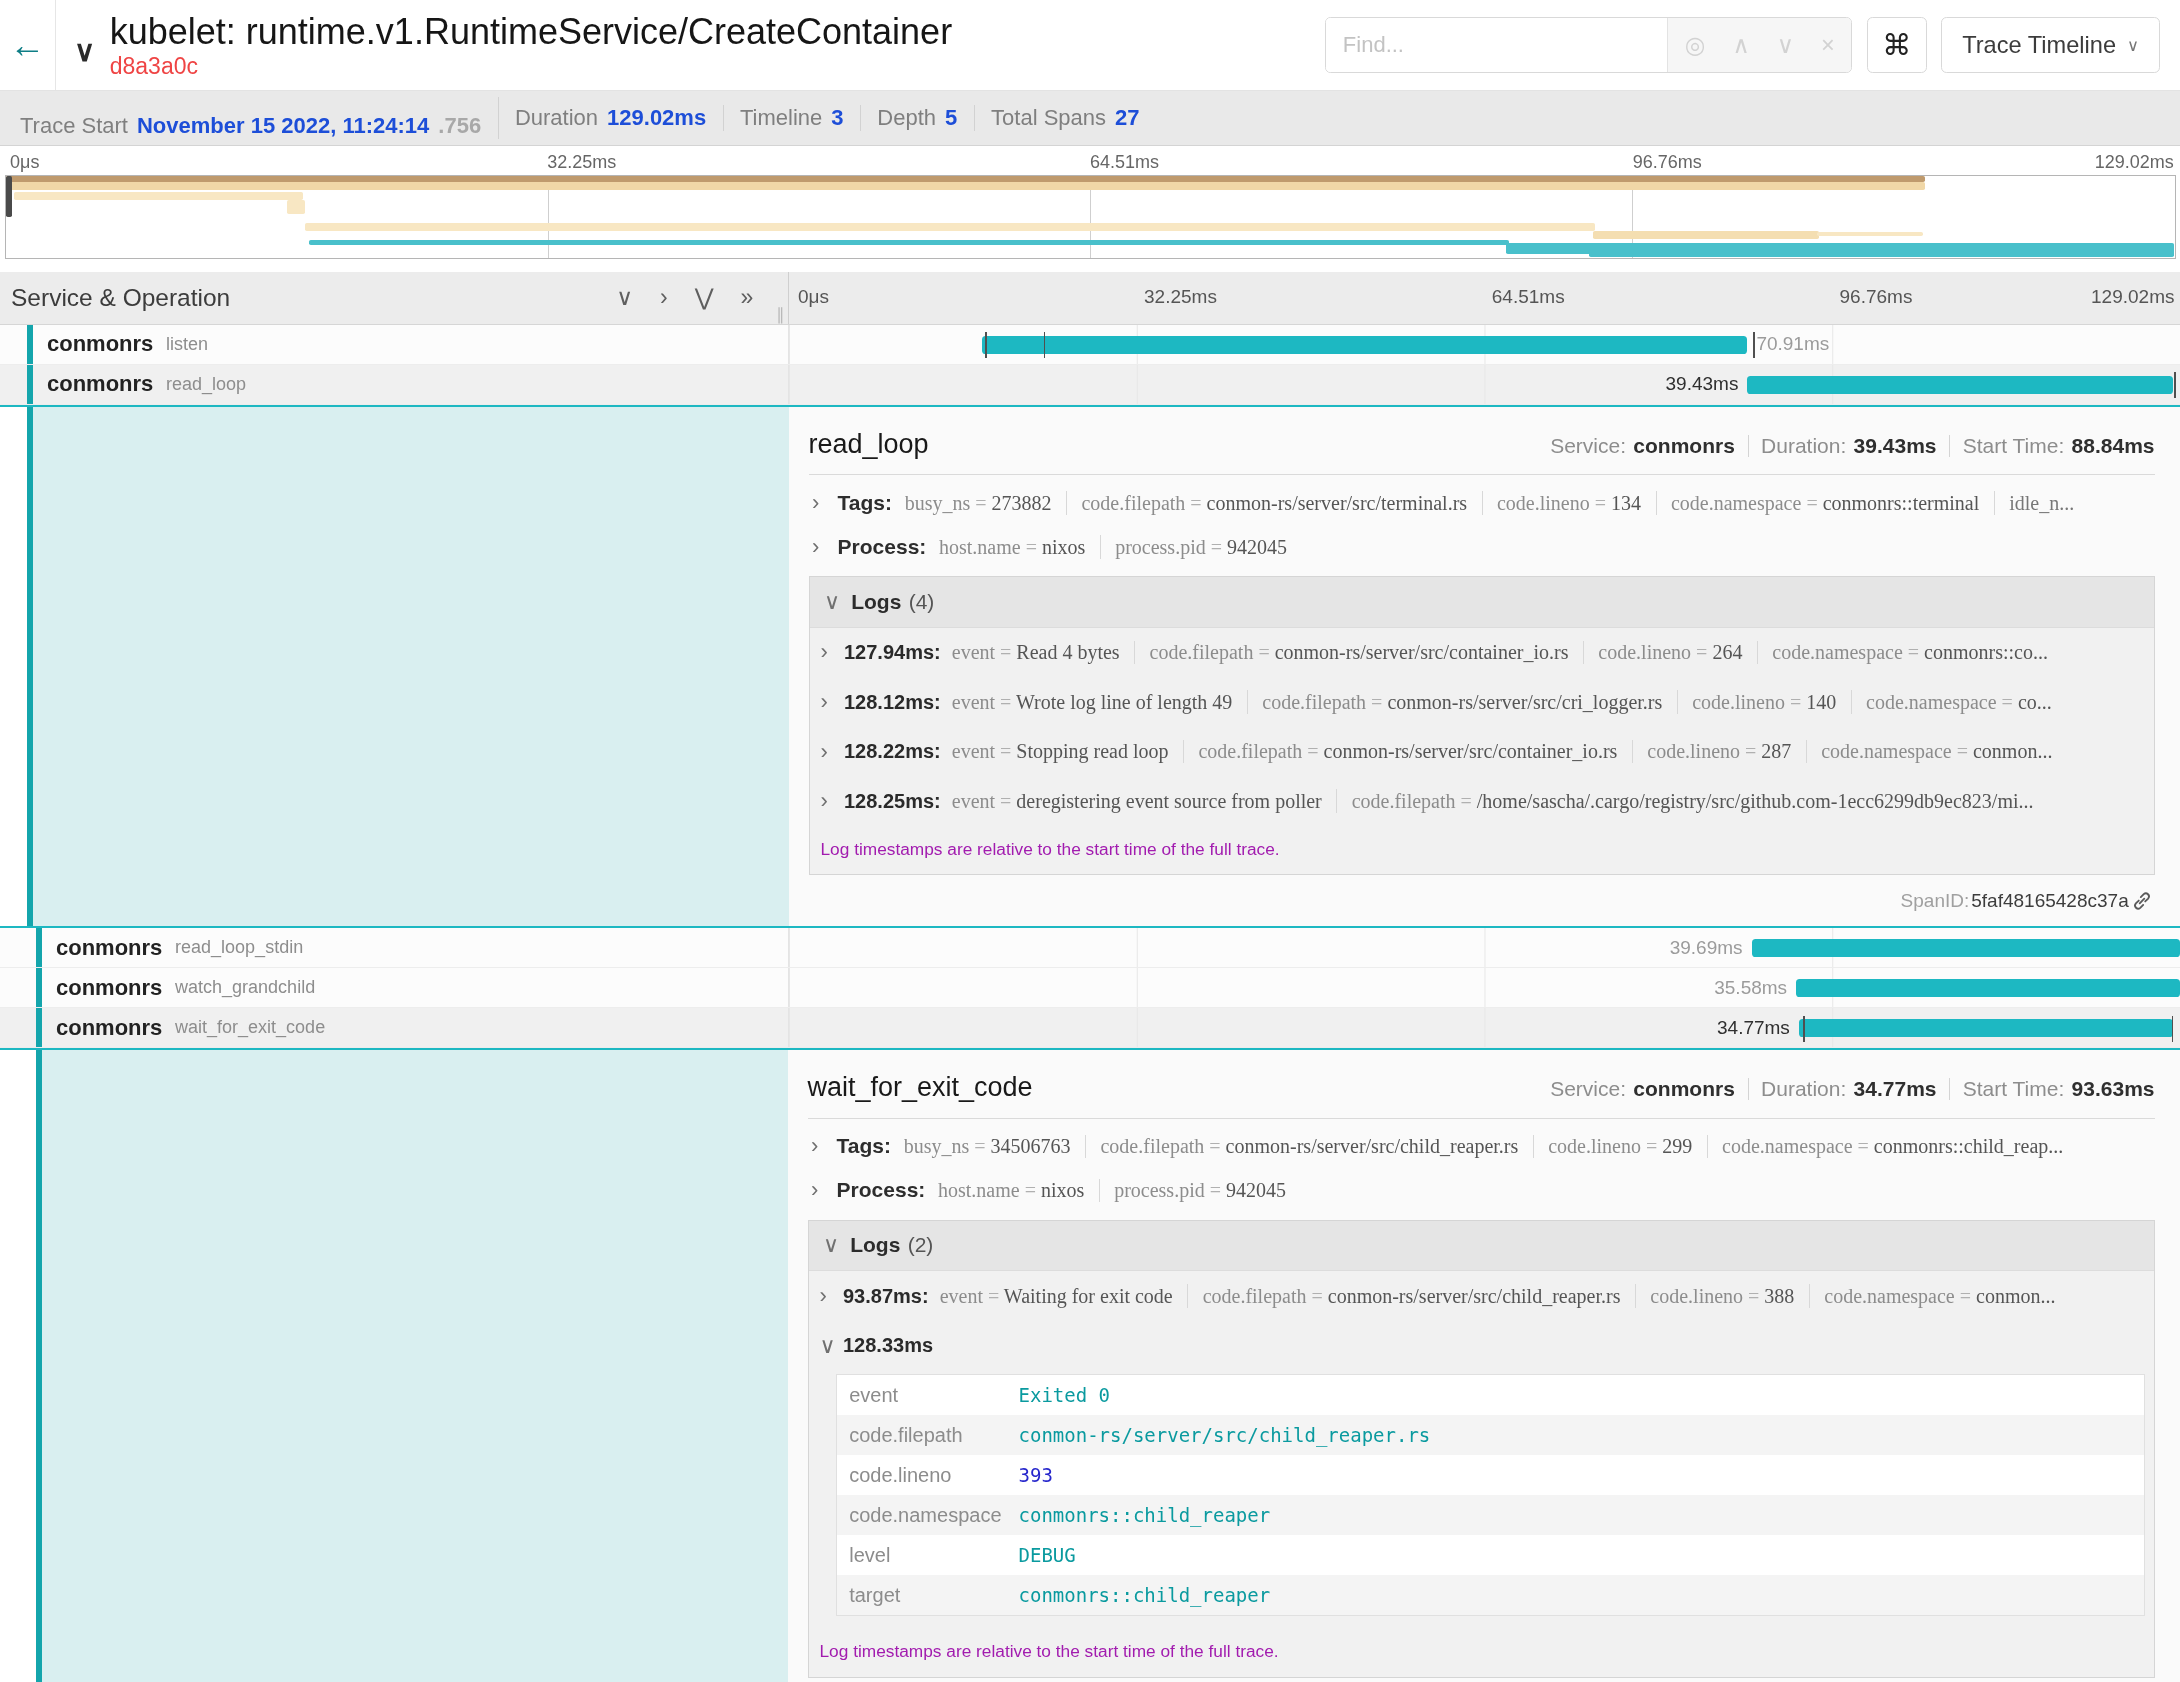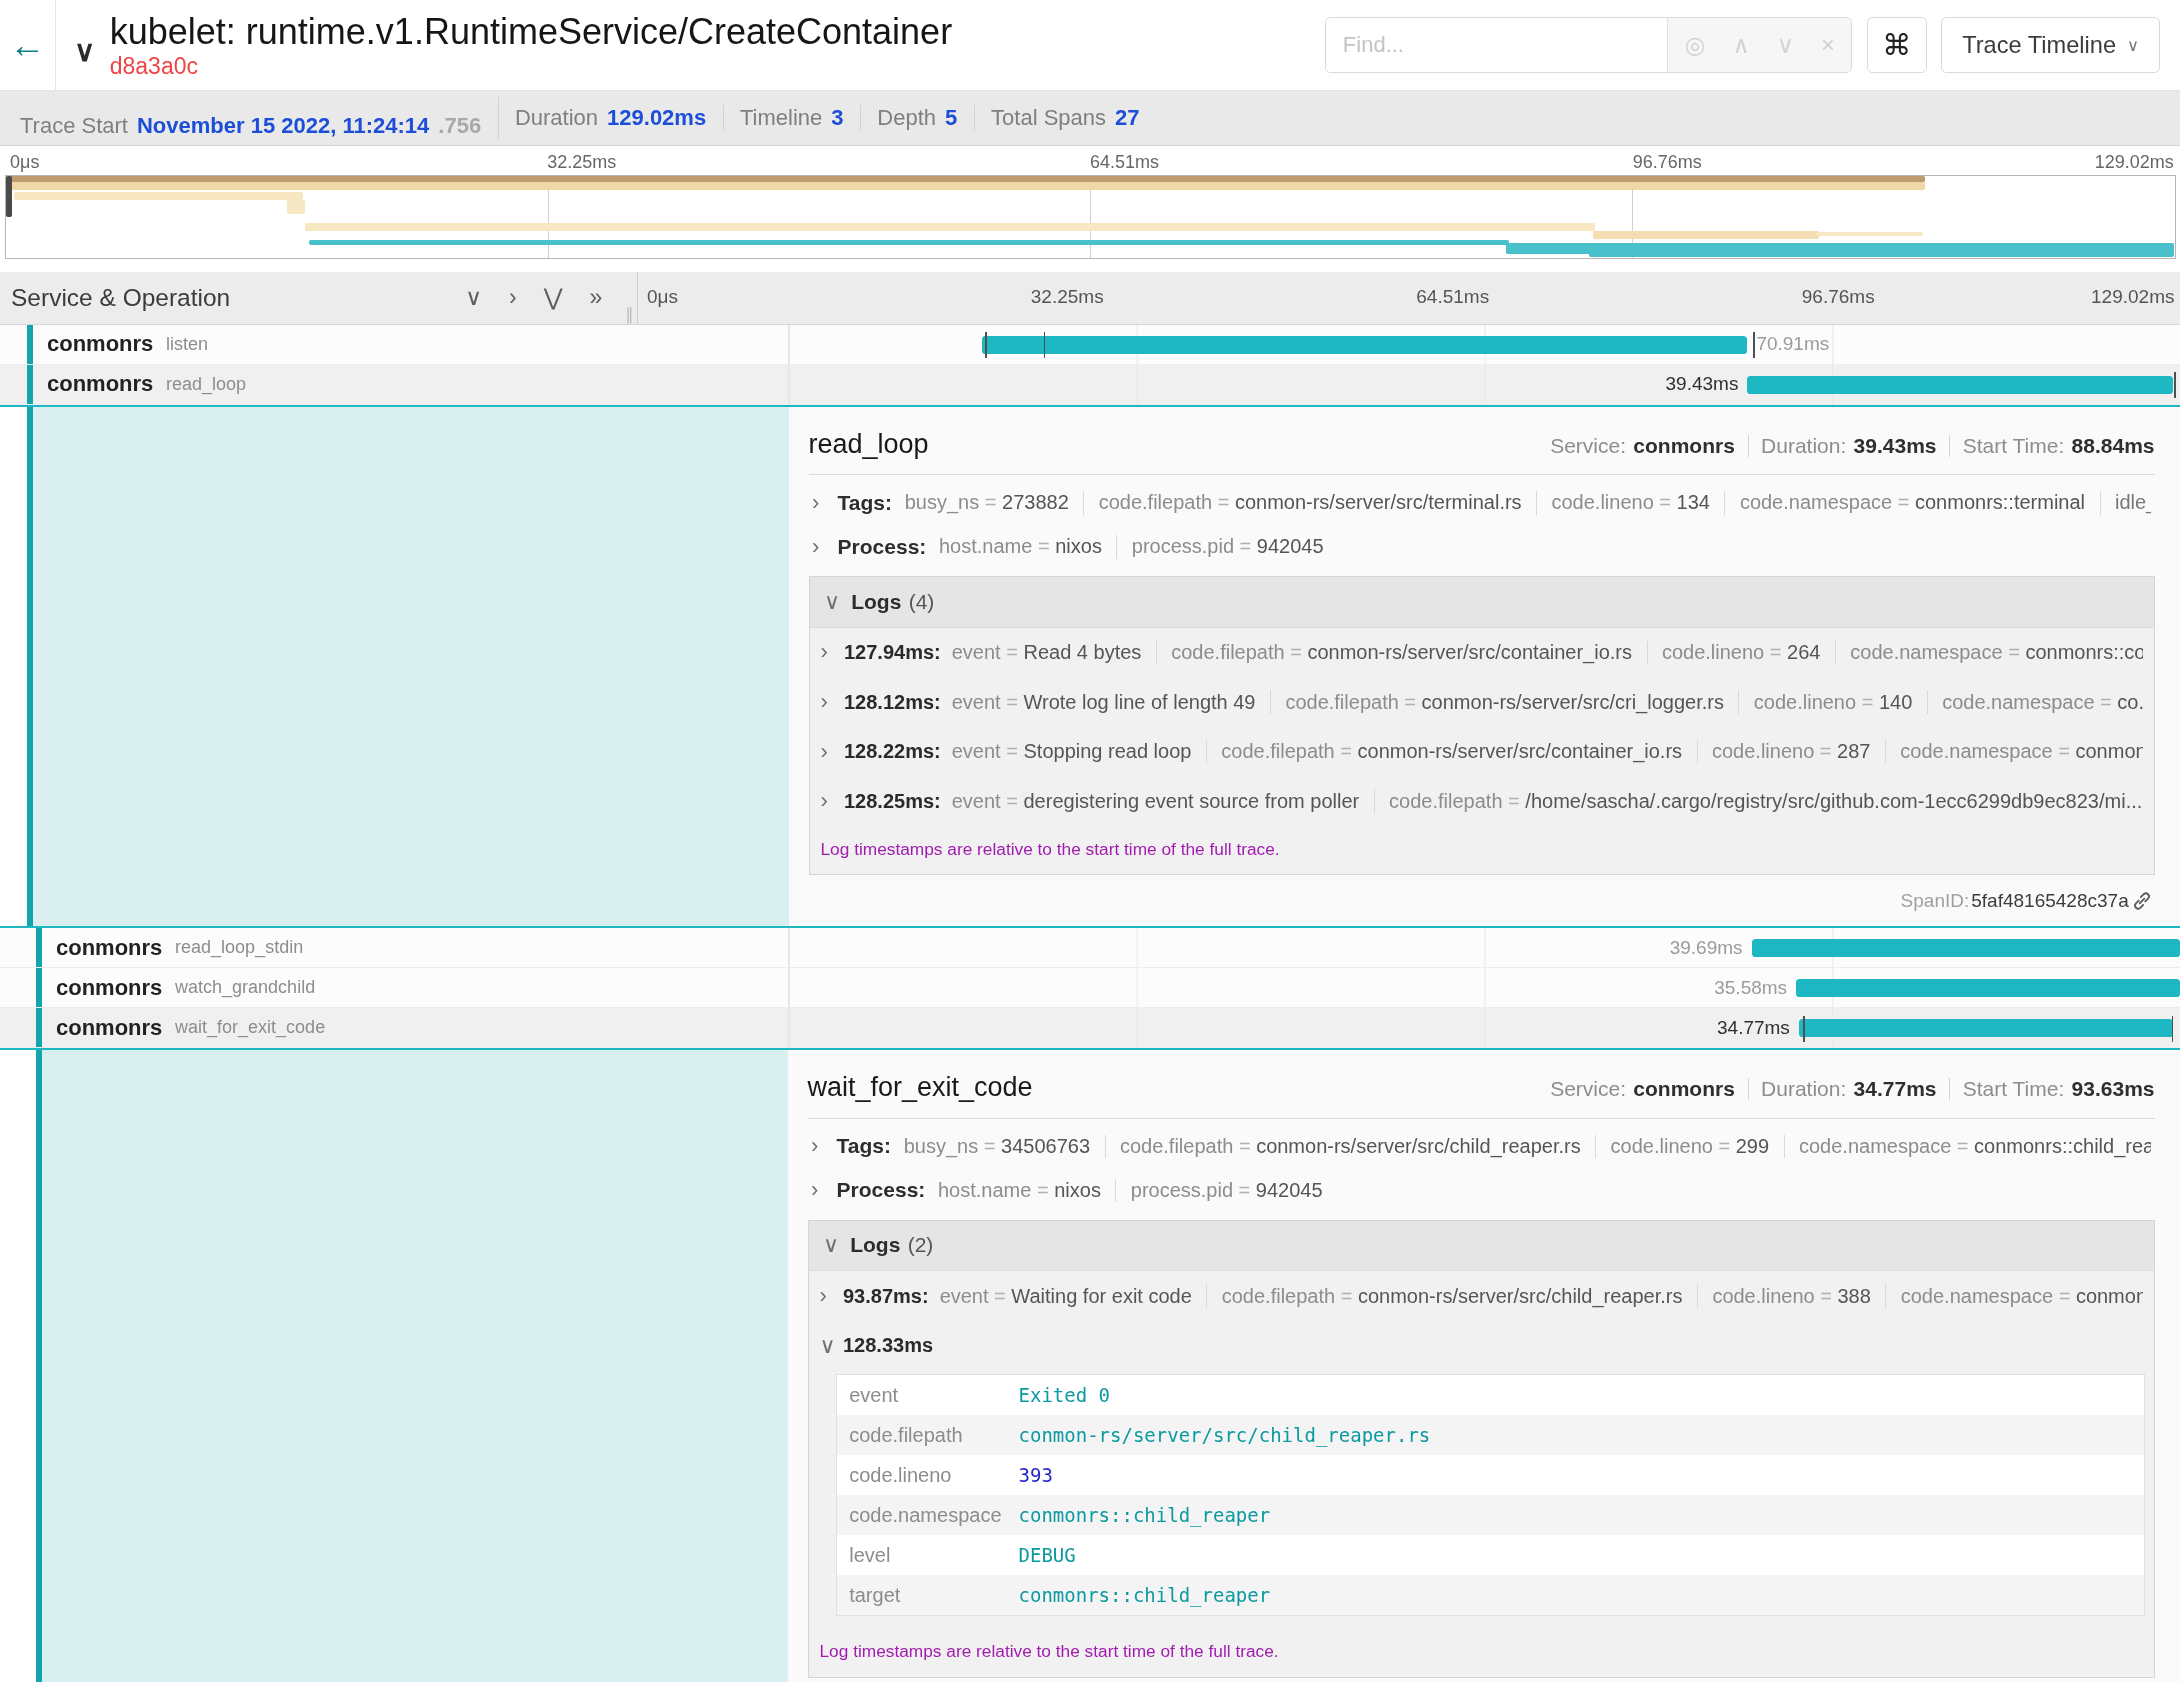--- a/index.html
+++ b/index.html
@@ -34,21 +34,21 @@
   
   .minimap { position:relative; padding:5.5px 4.5px 0 4.5px; background:#fff; }
   .mm-ticks { position:relative; height:23.6px; font-size:18px; color:#666; }
   .mm-ticks span { position:absolute; top:0; }
   .mm-canvas { position:relative; height:84px; border:0.9px solid #b5b5b5; background:#fff; overflow:hidden; }
   .mm-grid { position:absolute; top:0; bottom:0; width:0.9px; background:#cfcfcf; }
   .mm-bar { position:absolute; border-radius:1.8px; }
 
   
   .grid-header { display:flex; height:53px; background:#ececec; border-bottom:0.9px solid #d6d6d6; margin-top:12.7px; }
-  .gh-left { width:638px; display:flex; align-items:center; padding:12px 11px; border-right:0.9px solid #cfcfcf; position:relative; }
+  .gh-left { width:789px; display:flex; align-items:center; padding:12px 11px; border-right:0.9px solid #cfcfcf; position:relative; }
   .gh-title { font-size:24.5px; color:#3c3c3c; }
   .gh-icons { margin-left:auto; display:flex; gap:27px; color:#5f5f5f; font-size:23px; padding-right:23.6px; }
   .gh-icons span { cursor:pointer; }
   .gh-drag { position:absolute; right:3.6px; bottom:0px; color:#b9b9b9; font-size:16.4px; cursor:col-resize; }
   .gh-right { flex:1; position:relative; font-size:19px; color:#555; }
   .gh-right span { position:absolute; top:14.5px; }
 
   
   .span-row { display:flex; height:40px; border-bottom:0.9px solid #ededed; background:#fcfcfc; }
   .span-row.selected { background:#f0f0f0; }
@@ -72,21 +72,21 @@
   .d-body { flex:1; background:#fafafa; padding:11px 25.5px 7.3px 20px; overflow:hidden; }
   .d-head { display:flex; align-items:baseline; justify-content:space-between; padding:11px 0 14.5px; }
   .d-title { font-size:27px; font-weight:400; color:#191919; }
   .d-meta { font-size:21px; color:#8d8d8d; display:flex; align-items:baseline; white-space:nowrap; }
   .d-meta b { color:#2f2f2f; margin-left:7.3px; }
   .mdiv { width:0.9px; height:22px; background:#d4d4d4; margin:0 12.7px; align-self:center; }
   .d-sep { border:none; border-top:0.9px solid #dadada; margin:0 0 5.5px 0; }
   .kv-line { display:flex; align-items:center; padding:9px 3.6px; font-size:20px; color:#777; white-space:nowrap; overflow:hidden; }
   .kv-line > b { color:#2d2d2d; font-size:21px; margin:0 12.7px 0 11px; }
   .chev { color:#707070; font-size:22px; width:14.5px; flex:none; }
-  .fields { display:inline-flex; align-items:center; overflow:hidden; }
+  .fields { display:inline-flex; align-items:flex-end; overflow:hidden;font-family:Liberation Serif, serif; }
   .kv { white-space:nowrap; }
   .kv .k { color:#8c8c8c; }
   .kv .eq { color:#b0b0b0; }
   .kv .v { color:#555; }
   .fsep { width:0.9px; height:23.6px; background:#d8d8d8; margin:0 14.5px; flex:none; }
 
   .logs-box { border:0.9px solid #d5d5d5; background:#f1f1f1; margin-top:7.3px; }
   .logs-head { background:#e5e5e5; padding:11.8px 14.5px; font-size:21px; color:#555; display:flex; align-items:center; border-bottom:0.9px solid #dcdcdc; cursor:pointer; }
   .logs-head b { color:#2c2c2c; margin:0 7.3px 0 12.7px; }
   .log-row { display:flex; align-items:center; padding:11.8px 11px; font-size:20px; color:#777; white-space:nowrap; overflow:hidden; }

